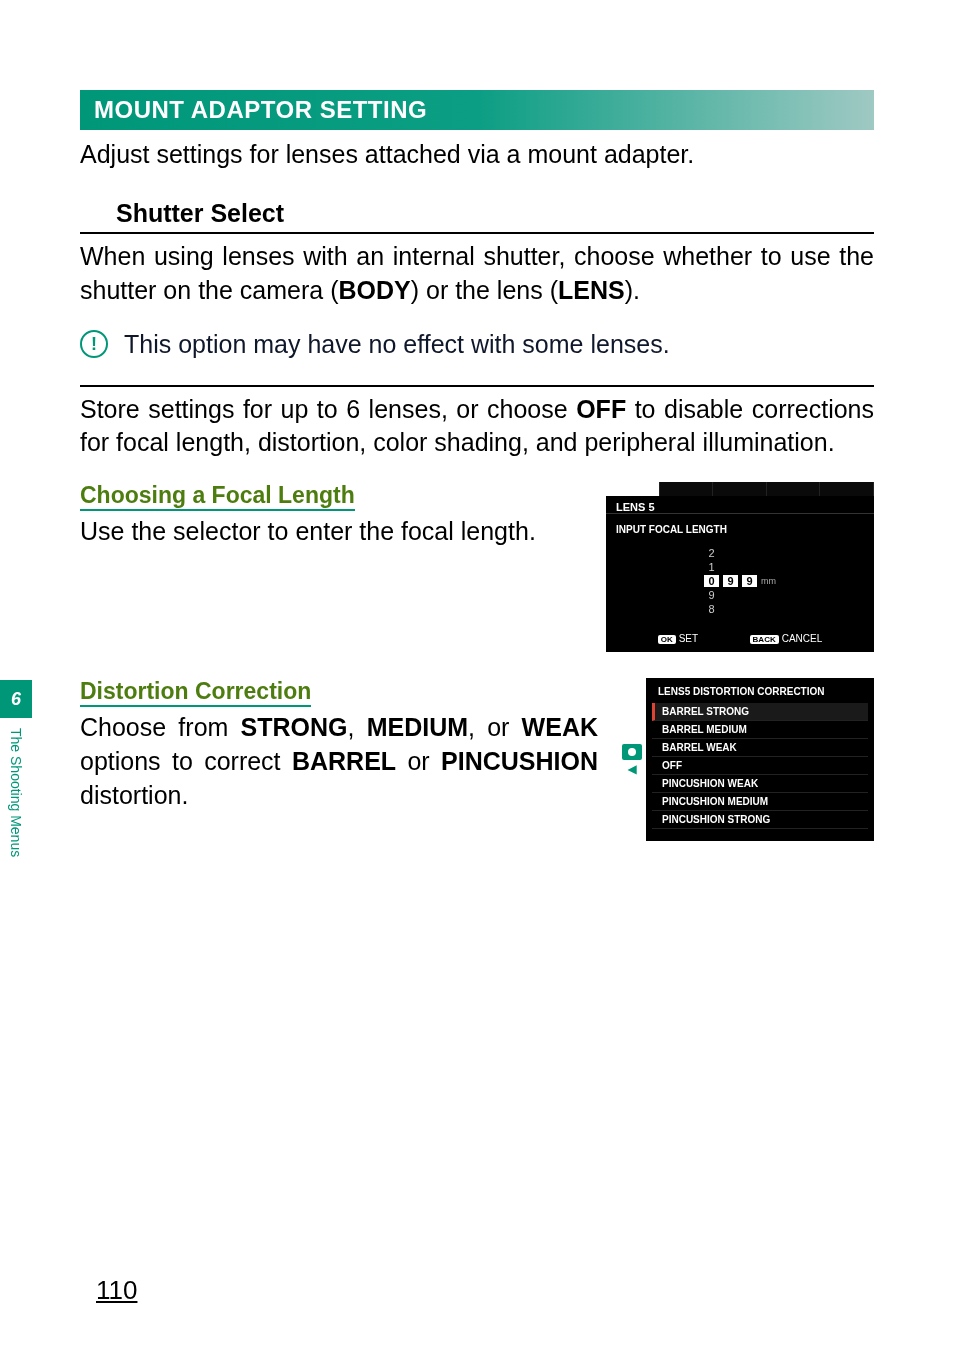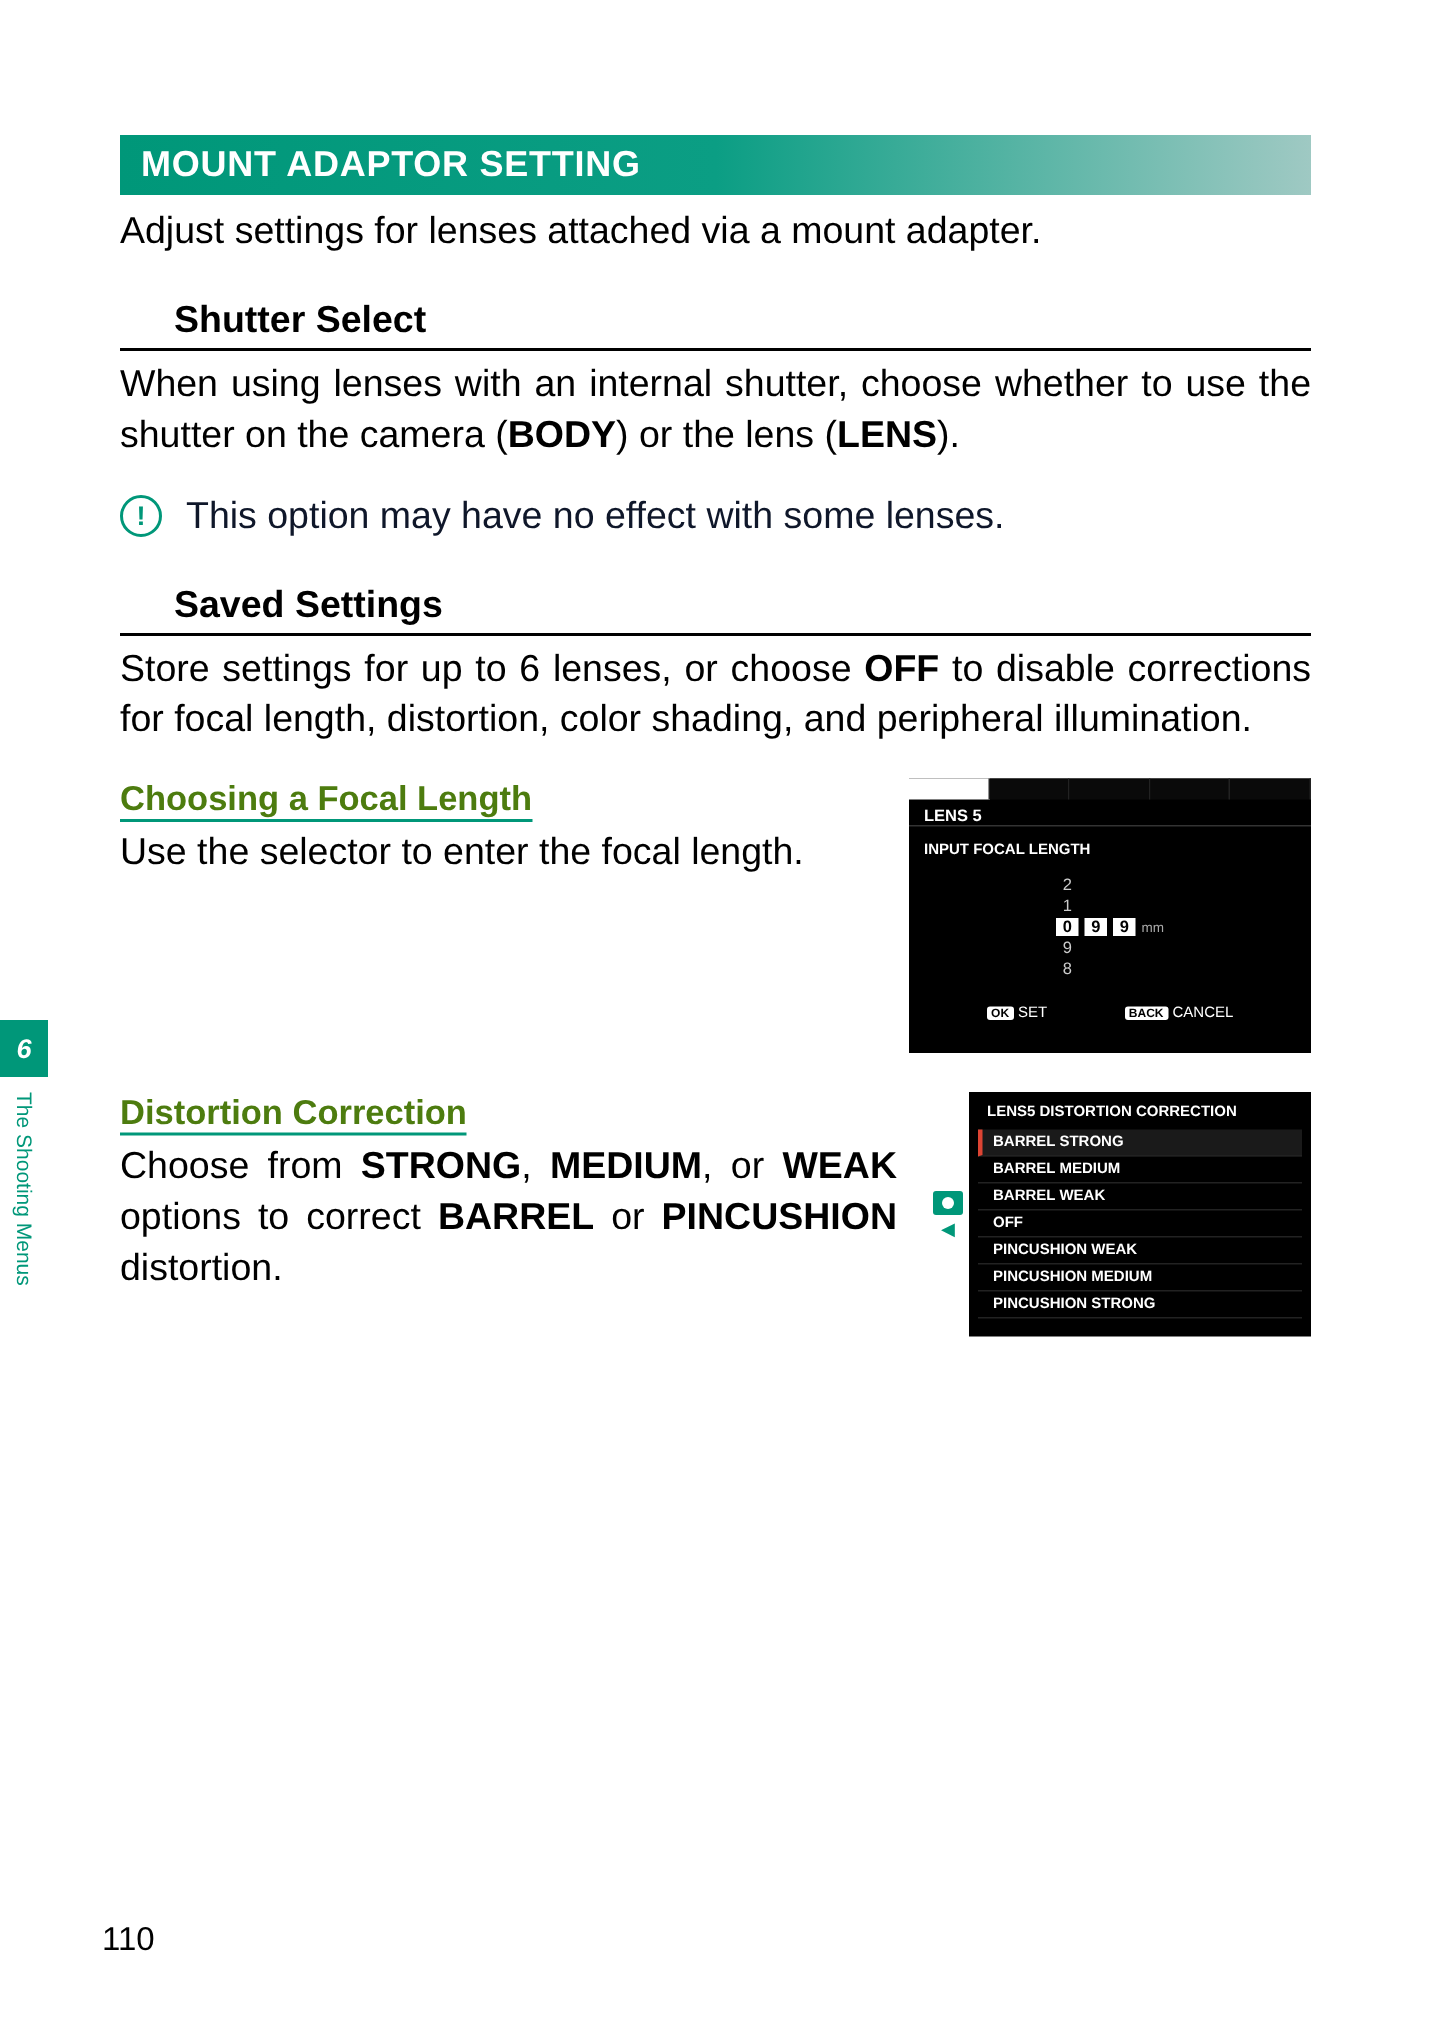--- a/index.html
+++ b/index.html
@@ -93,21 +93,21 @@
     line-height: 1.35;
   }
   .bold { font-weight: 700; }
 
   
   .lcd1 {
     width: 268px;
     background: #000;
     flex-shrink: 0;
     position: relative;
-    padding-bottom: 17px;
+    padding-bottom: 4px;
   }
   .lcd1 .tabstrip {
     height: 14px;
     display: flex;
   }
   .lcd1 .tabstrip .seg {
     flex: 1; background: #0a0a0a; border-right: 1px solid #222;
   }
   .lcd1 .tabstrip .seg:first-child { background: #fff; }
   .lcd1 .side-arrow {
@@ -216,23 +216,24 @@
   .side-tab .vtext {
     writing-mode: vertical-rl;
     color: #009779;
     font-size: 14px;
     padding-top: 10px;
     font-family: Arial, sans-serif;
   }
 
   .page-num {
     position: absolute;
-    left: 68px;
+    left: 96px;
     bottom: 40px;
-    font-size: 22px;
+    font-size: 26px;
+    text-decoration: underline;
   }
 </style>
 </head>
 <body>
 
 <div class="side-tab">
   <div class="num">6</div>
   <div class="vtext">The Shooting Menus</div>
 </div>
 
@@ -249,21 +250,20 @@
     <span>When using lenses with an internal shutter, choose whether to use the shutter on the camera (</span><span class="bold">BODY</span><span>) or the lens (</span><span class="bold">LENS</span><span>).</span>
   </p>
 
   <div class="note-row">
     <div class="note-icon">!</div>
     <div class="note-text">This option may have no effect with some lenses.</div>
   </div>
 
   <div class="subheading sub2">
     <div class="subheading-block"></div>
-    <div class="subheading-label">Saved Settings</div>
   </div>
   <p class="subheading-body">
     <span>Store settings for up to 6 lenses, or choose </span><span class="bold">OFF</span><span> to disable corrections for focal length, distortion, color shading, and peripheral illumination.</span>
   </p>
 
   <div class="topic">
     <div class="topic-left">
       <div class="topic-title">Choosing a Focal Length</div>
       <div class="topic-body">Use the selector to enter the focal length.</div>
     </div>

